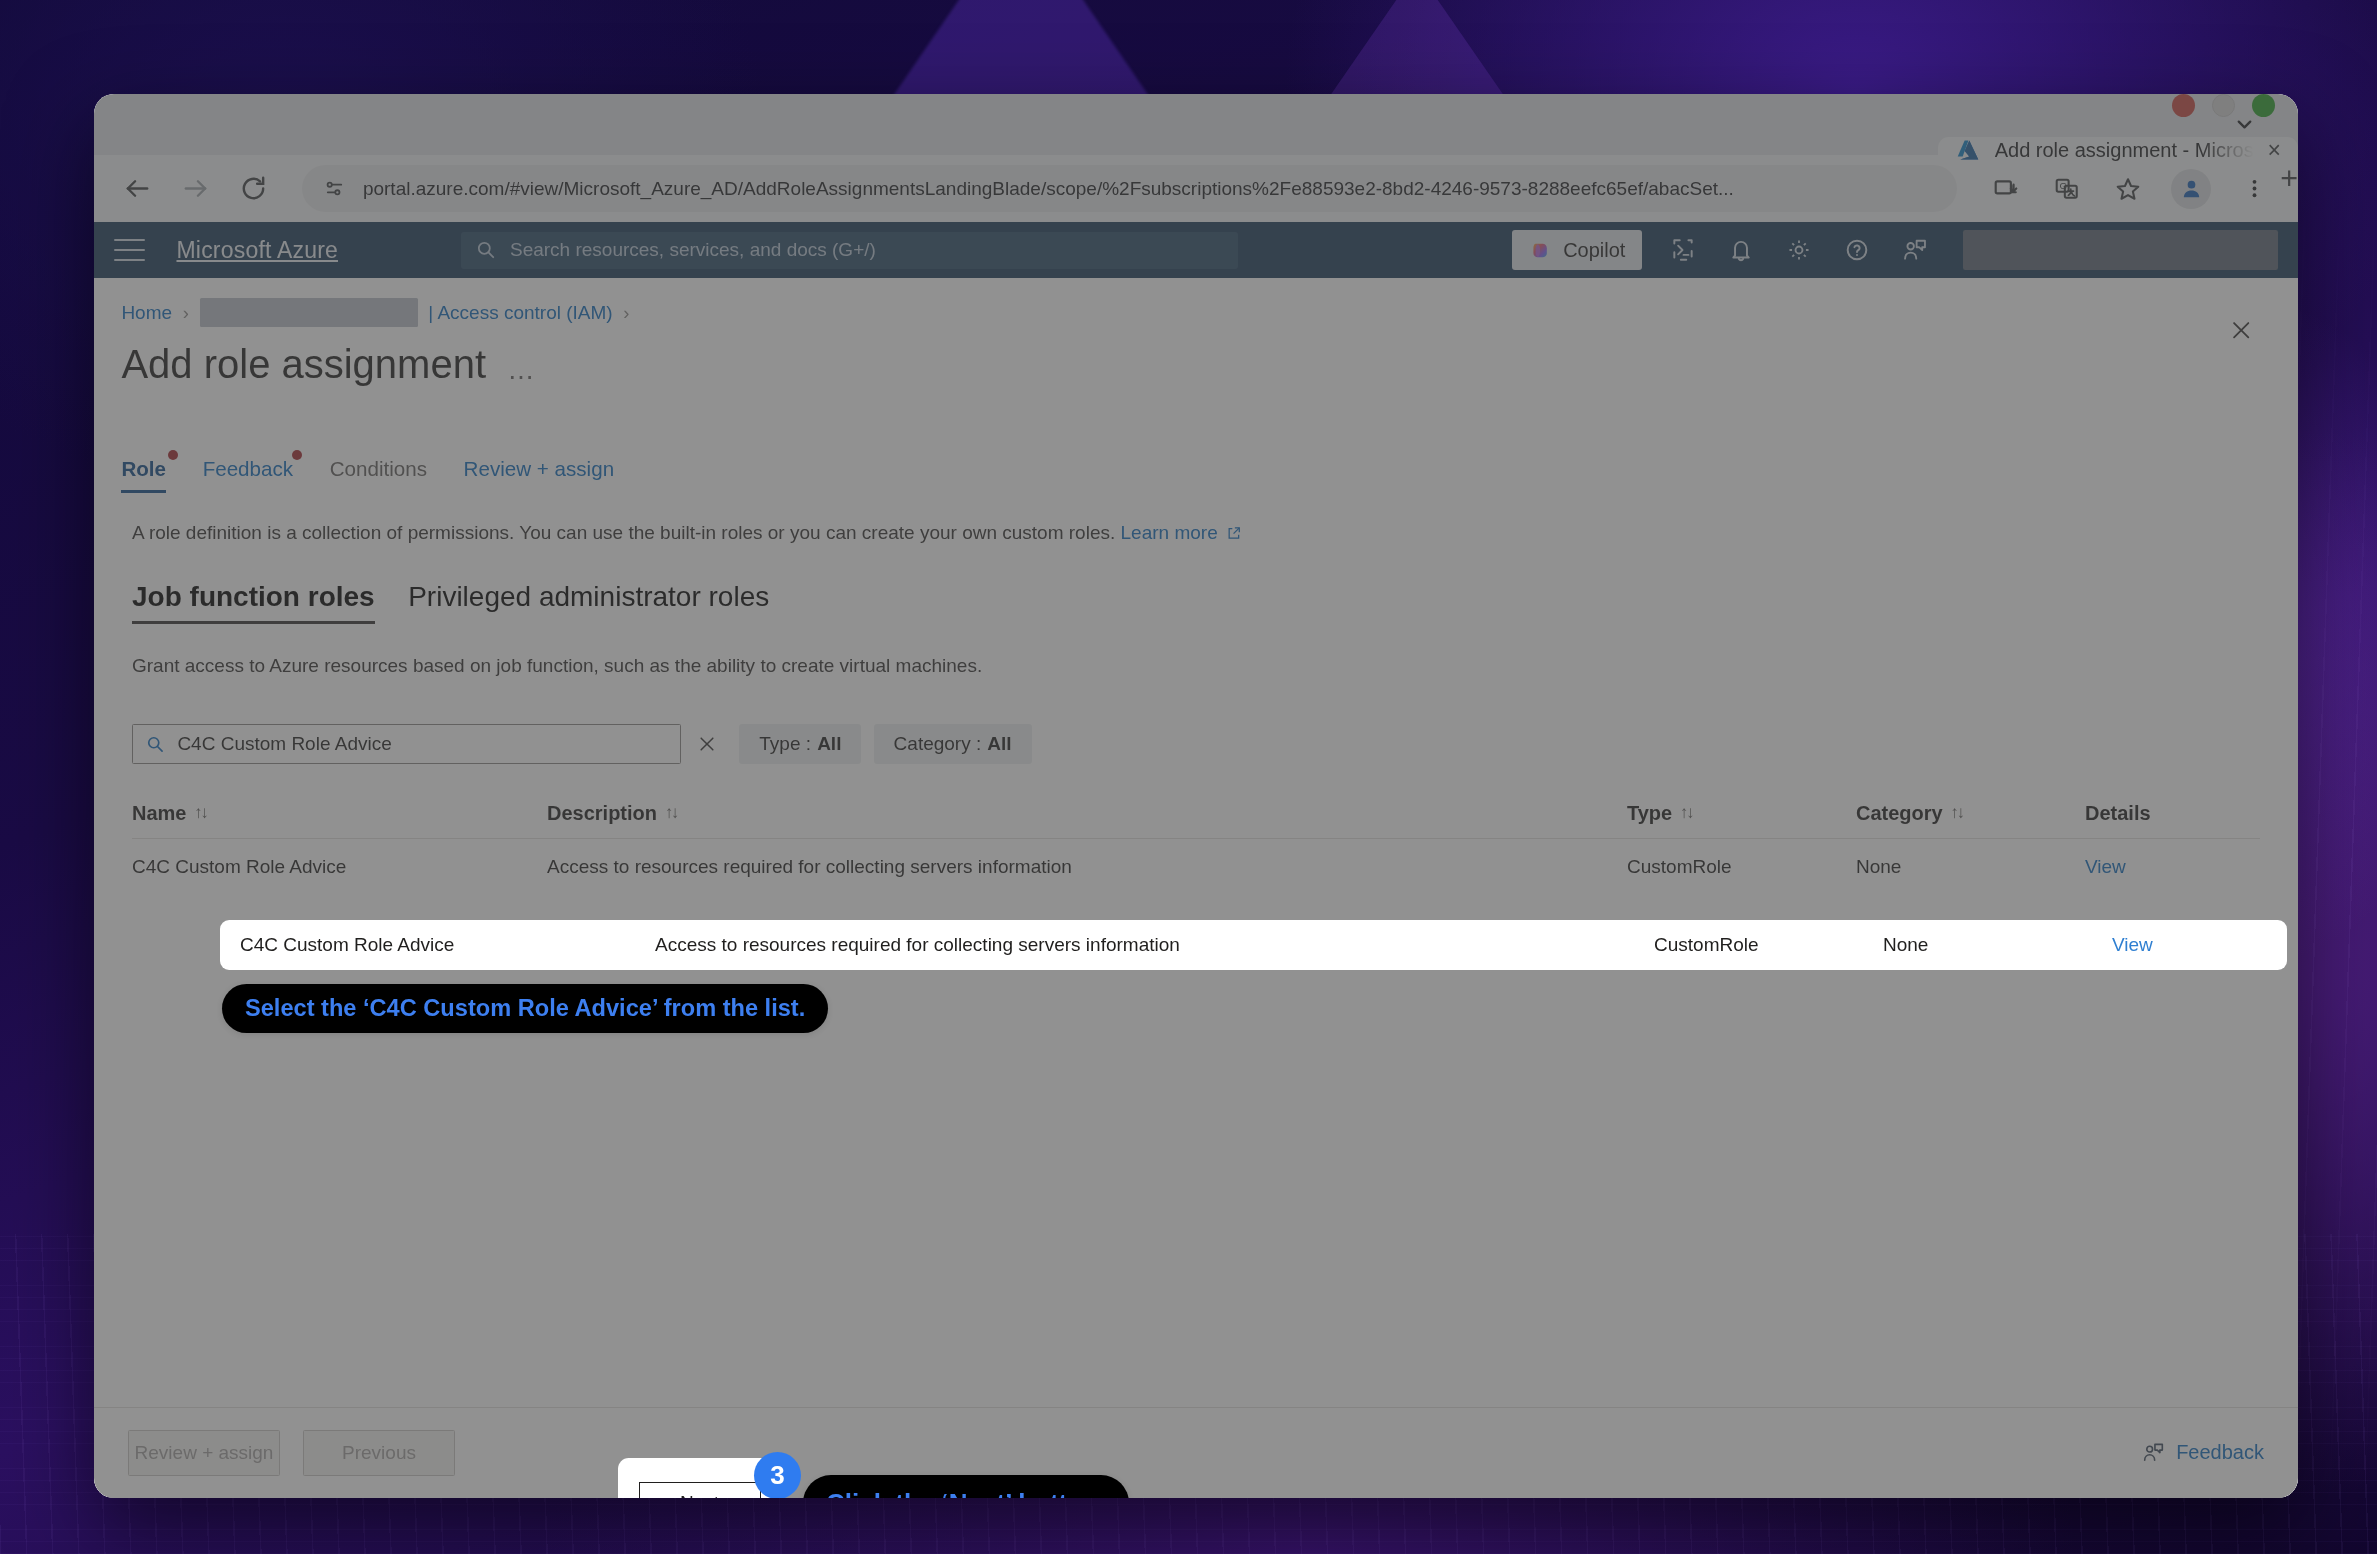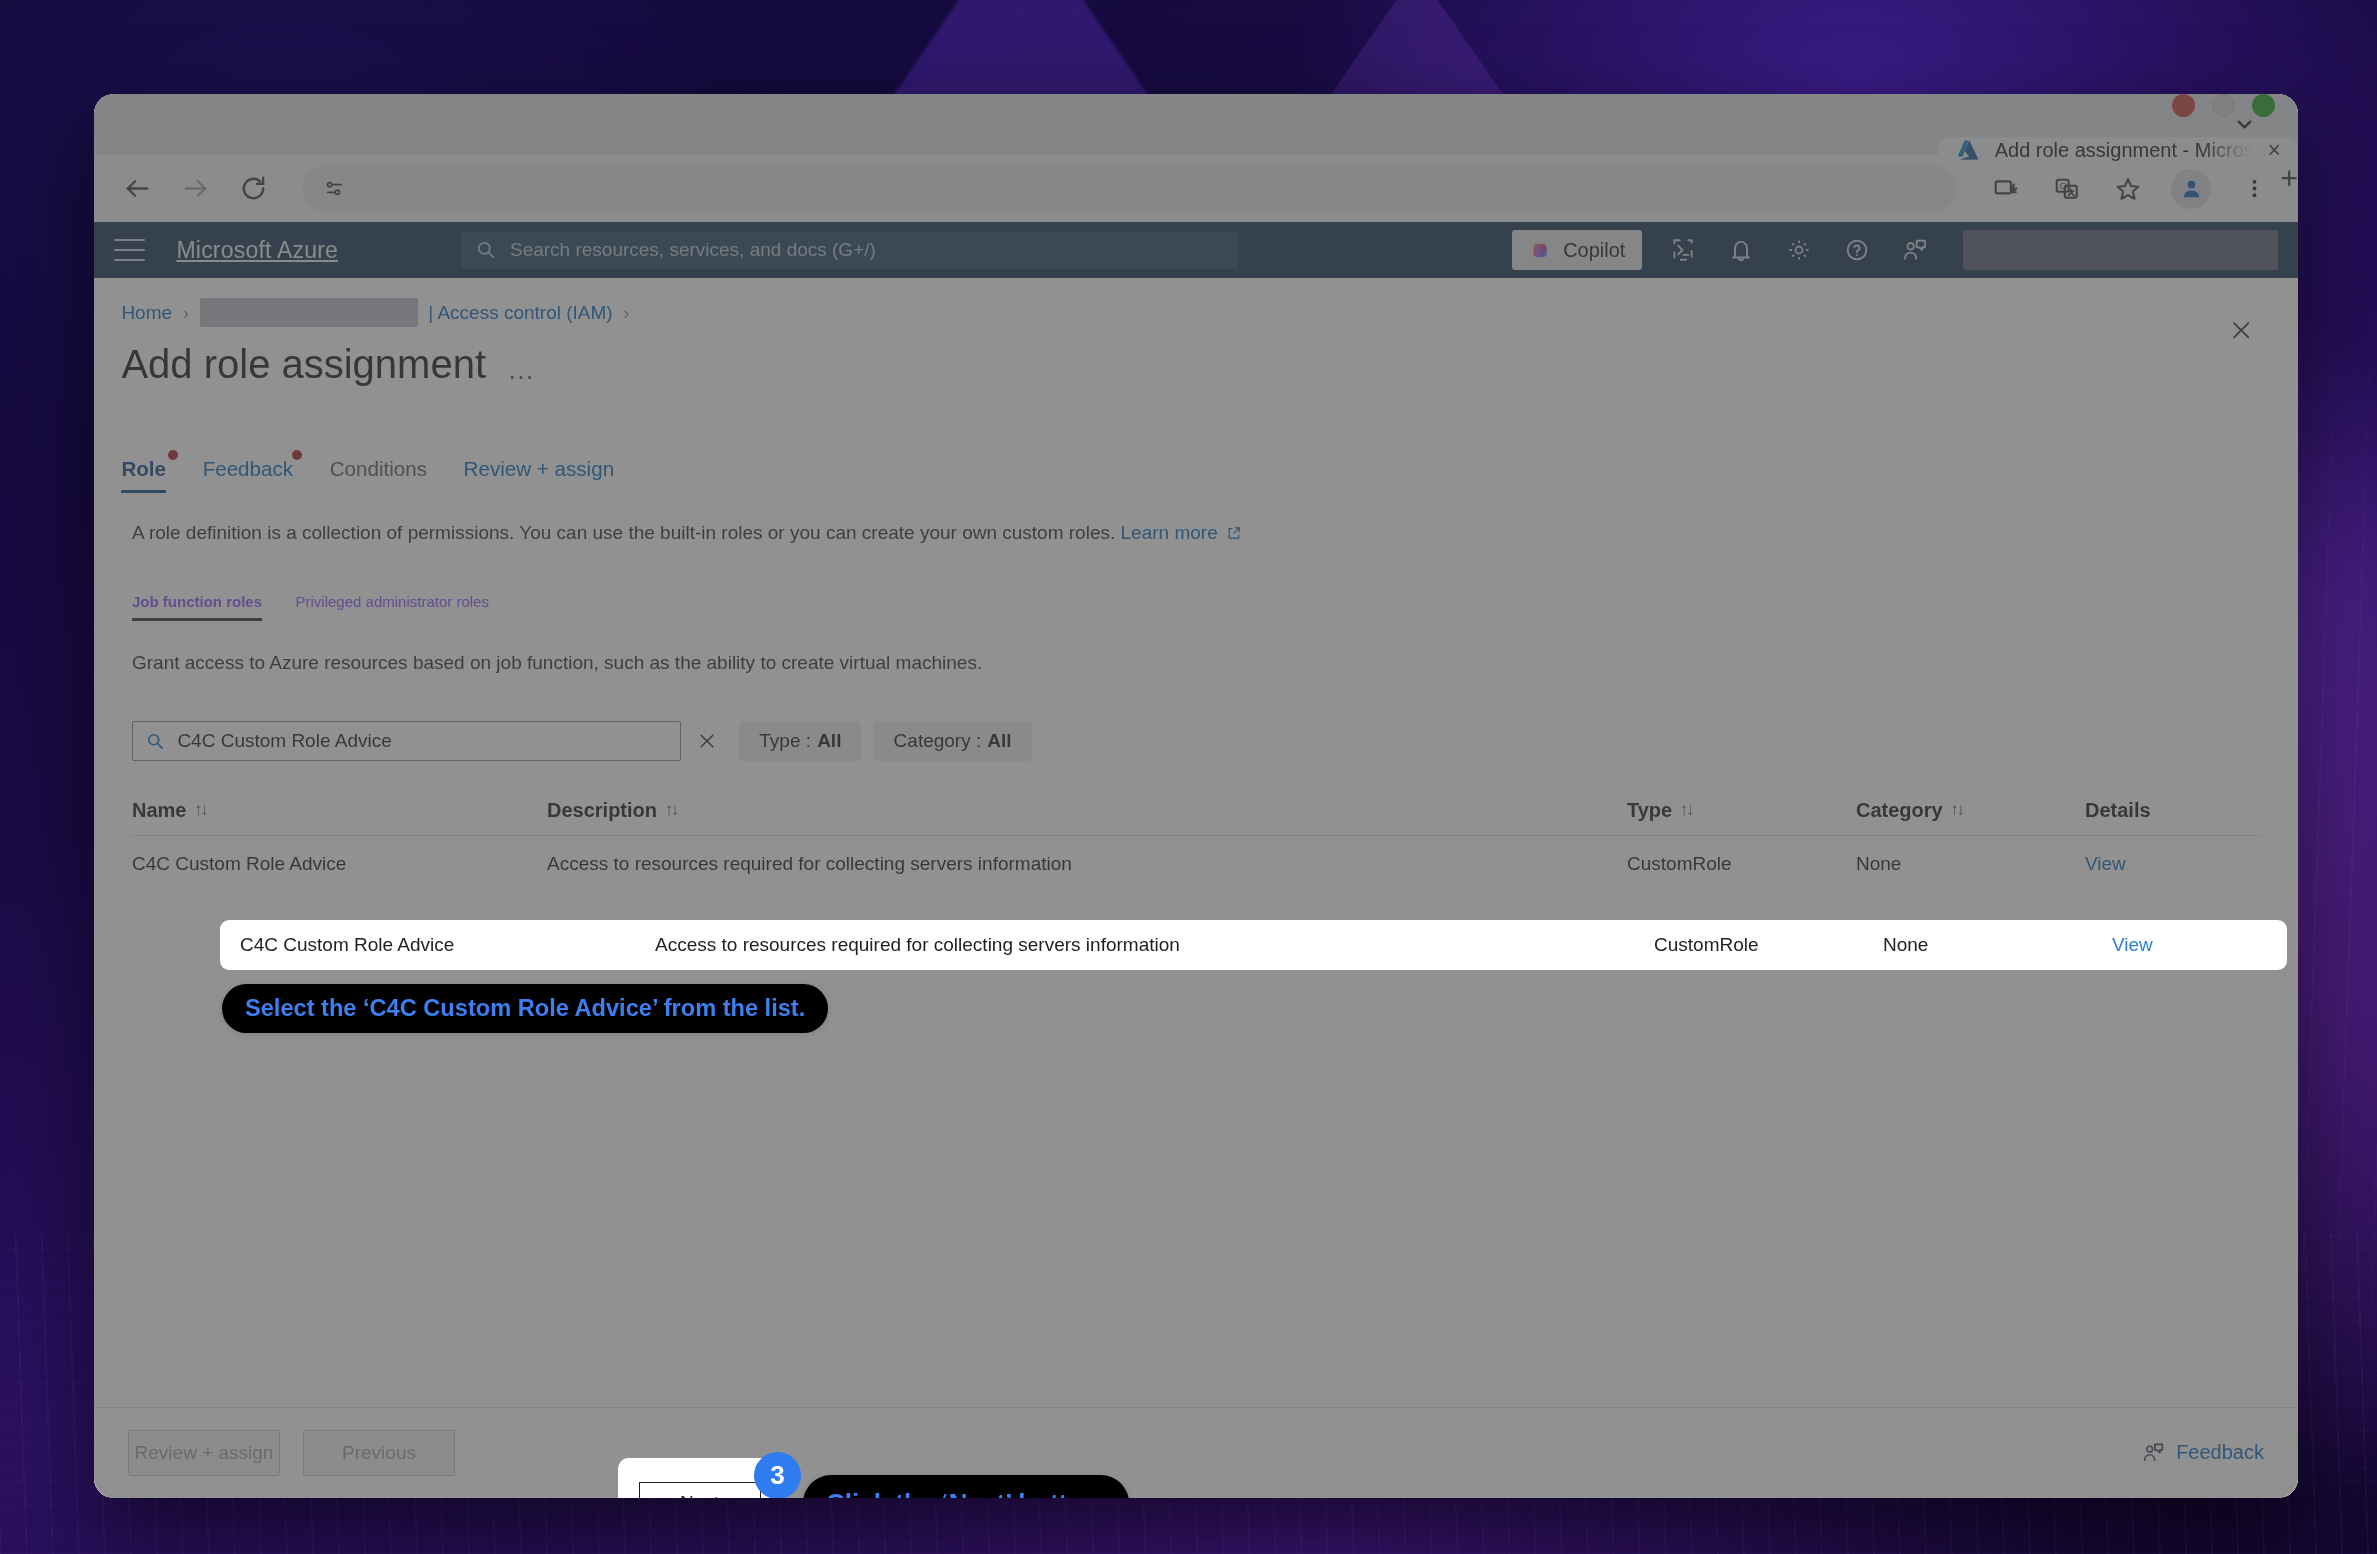--- a/index.html
+++ b/index.html
@@ -247,21 +247,21 @@
 
   
   .subpivot {
     display: flex; align-items: flex-end;
     padding-left: 38px; margin-top: 37px;
   }
   .subpivot-item {
     position: relative;
     padding: 0 21.3px 10.7px 0;
     margin-right: 12.2px;
-    font-size: 15px; color: #8b5cf6; margin-top: 12px;
+    font-size: 28px; color: #000000;
   }
   .subpivot-item.active { font-weight: 600; }
   .subpivot-item.active::after {
     content: ""; position: absolute;
     left: 0; right: 21.3px; bottom: 0;
     height: 3px; background: #323130;
   }
   .grant-text {
     padding: 30.5px 27.4px 0 38px;
     font-size: 19px; color: #323130;
@@ -473,20 +473,21 @@
 
       <div class="omnibox">
         <span>
           <svg viewBox="0 0 24 24" width="23" height="23" fill="none" stroke="#3c4043" stroke-width="1.9" stroke-linecap="round">
             <circle cx="7" cy="8" r="2.2"></circle>
               <line x1="10" y1="8" x2="19" y2="8"></line>
             <circle cx="15" cy="16" r="2.2"></circle>
               <line x1="5" y1="16" x2="12" y2="16"></line>
           </svg>
         </span>
+        <span class="url">portal.azure.com/#view/Microsoft_Azure_AD/AddRoleAssignmentsLandingBlade/scope/%2Fsubscriptions%2Fe88593e2-8bd2-4246-9573-8288eefc65ef/abacSet...</span>
       </div>
 
       <div class="tb-right">
         <span class="nav-ico">
           <svg viewBox="0 0 24 24" width="26" height="26" fill="none" stroke="#3c4043" stroke-width="2" stroke-linecap="round" stroke-linejoin="round">
             <rect x="2.5" y="5" width="14" height="11" rx="1.5"></rect>
             <polyline points="17,9 17,15 21,15"></polyline>
               <line x1="19" y1="8" x2="19" y2="14"></line>
             <polyline points="16.5,11.5 19,14 21.5,11.5"></polyline>
           </svg>

